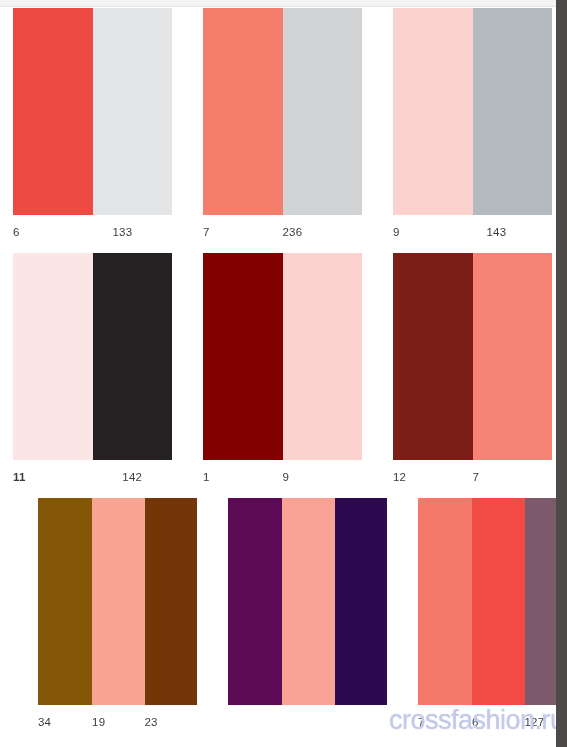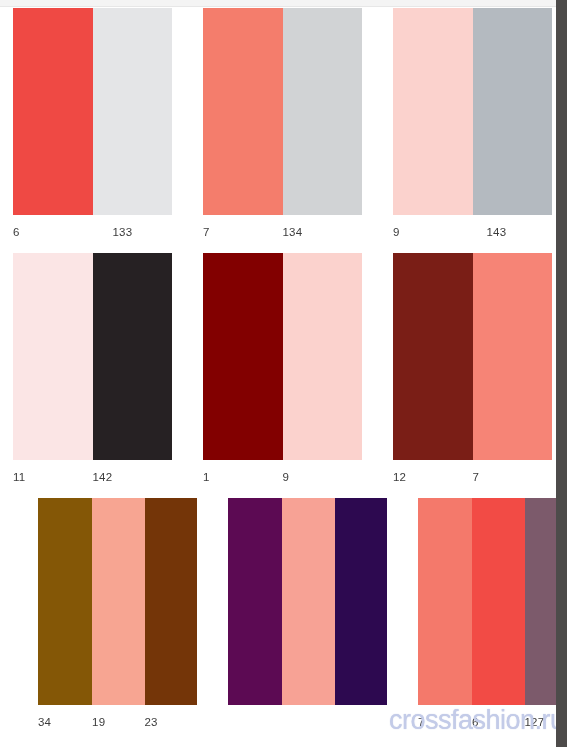--- a/index.html
+++ b/index.html
@@ -125,43 +125,43 @@
             <div class="label" style="width: 50%; margin-left: 40px;">133</div>
           </div>
         </div>
         <div class="palette-cell">
           <div class="swatch">
             <div class="band" style="background: rgb(244, 125, 108); width: 50%;"></div>
             <div class="band" style="background: rgb(209, 211, 213); width: 50%;"></div>
           </div>
           <div class="labels">
             <div class="label" style="width: 50%;">7</div>
-            <div class="label" style="width: 50%;">134</div>
+            <div class="label" style="width: 50%;">236</div>
           </div>
         </div>
         <div class="palette-cell">
           <div class="swatch">
             <div class="band" style="background: rgb(251, 210, 205); width: 50%;"></div>
             <div class="band" style="background: rgb(180, 186, 192); width: 50%;"></div>
           </div>
           <div class="labels">
             <div class="label" style="width: 50%;">9</div>
             <div class="label" style="width: 50%; margin-left: 28px;">143</div>
           </div>
         </div>
       </div>
     <div class="palette-row row-2">
         <div class="palette-cell">
           <div class="swatch">
             <div class="band" style="background: rgb(251, 229, 229); width: 50%;"></div>
             <div class="band" style="background: rgb(38, 33, 35); width: 50%;"></div>
           </div>
           <div class="labels">
-            <div class="label" style="width: 50%;">11</div>
-            <div class="label" style="width: 50%;">142</div>
+            <div class="label" style="width: 50%; font-weight: bold;">11</div>
+            <div class="label" style="width: 50%; text-align: center;">142</div>
           </div>
         </div>
         <div class="palette-cell">
           <div class="swatch">
             <div class="band" style="background: rgb(130, 0, 0); width: 50%;"></div>
             <div class="band" style="background: rgb(251, 210, 205); width: 50%;"></div>
           </div>
           <div class="labels">
             <div class="label" style="width: 50%;">1</div>
             <div class="label" style="width: 50%;">9</div>

